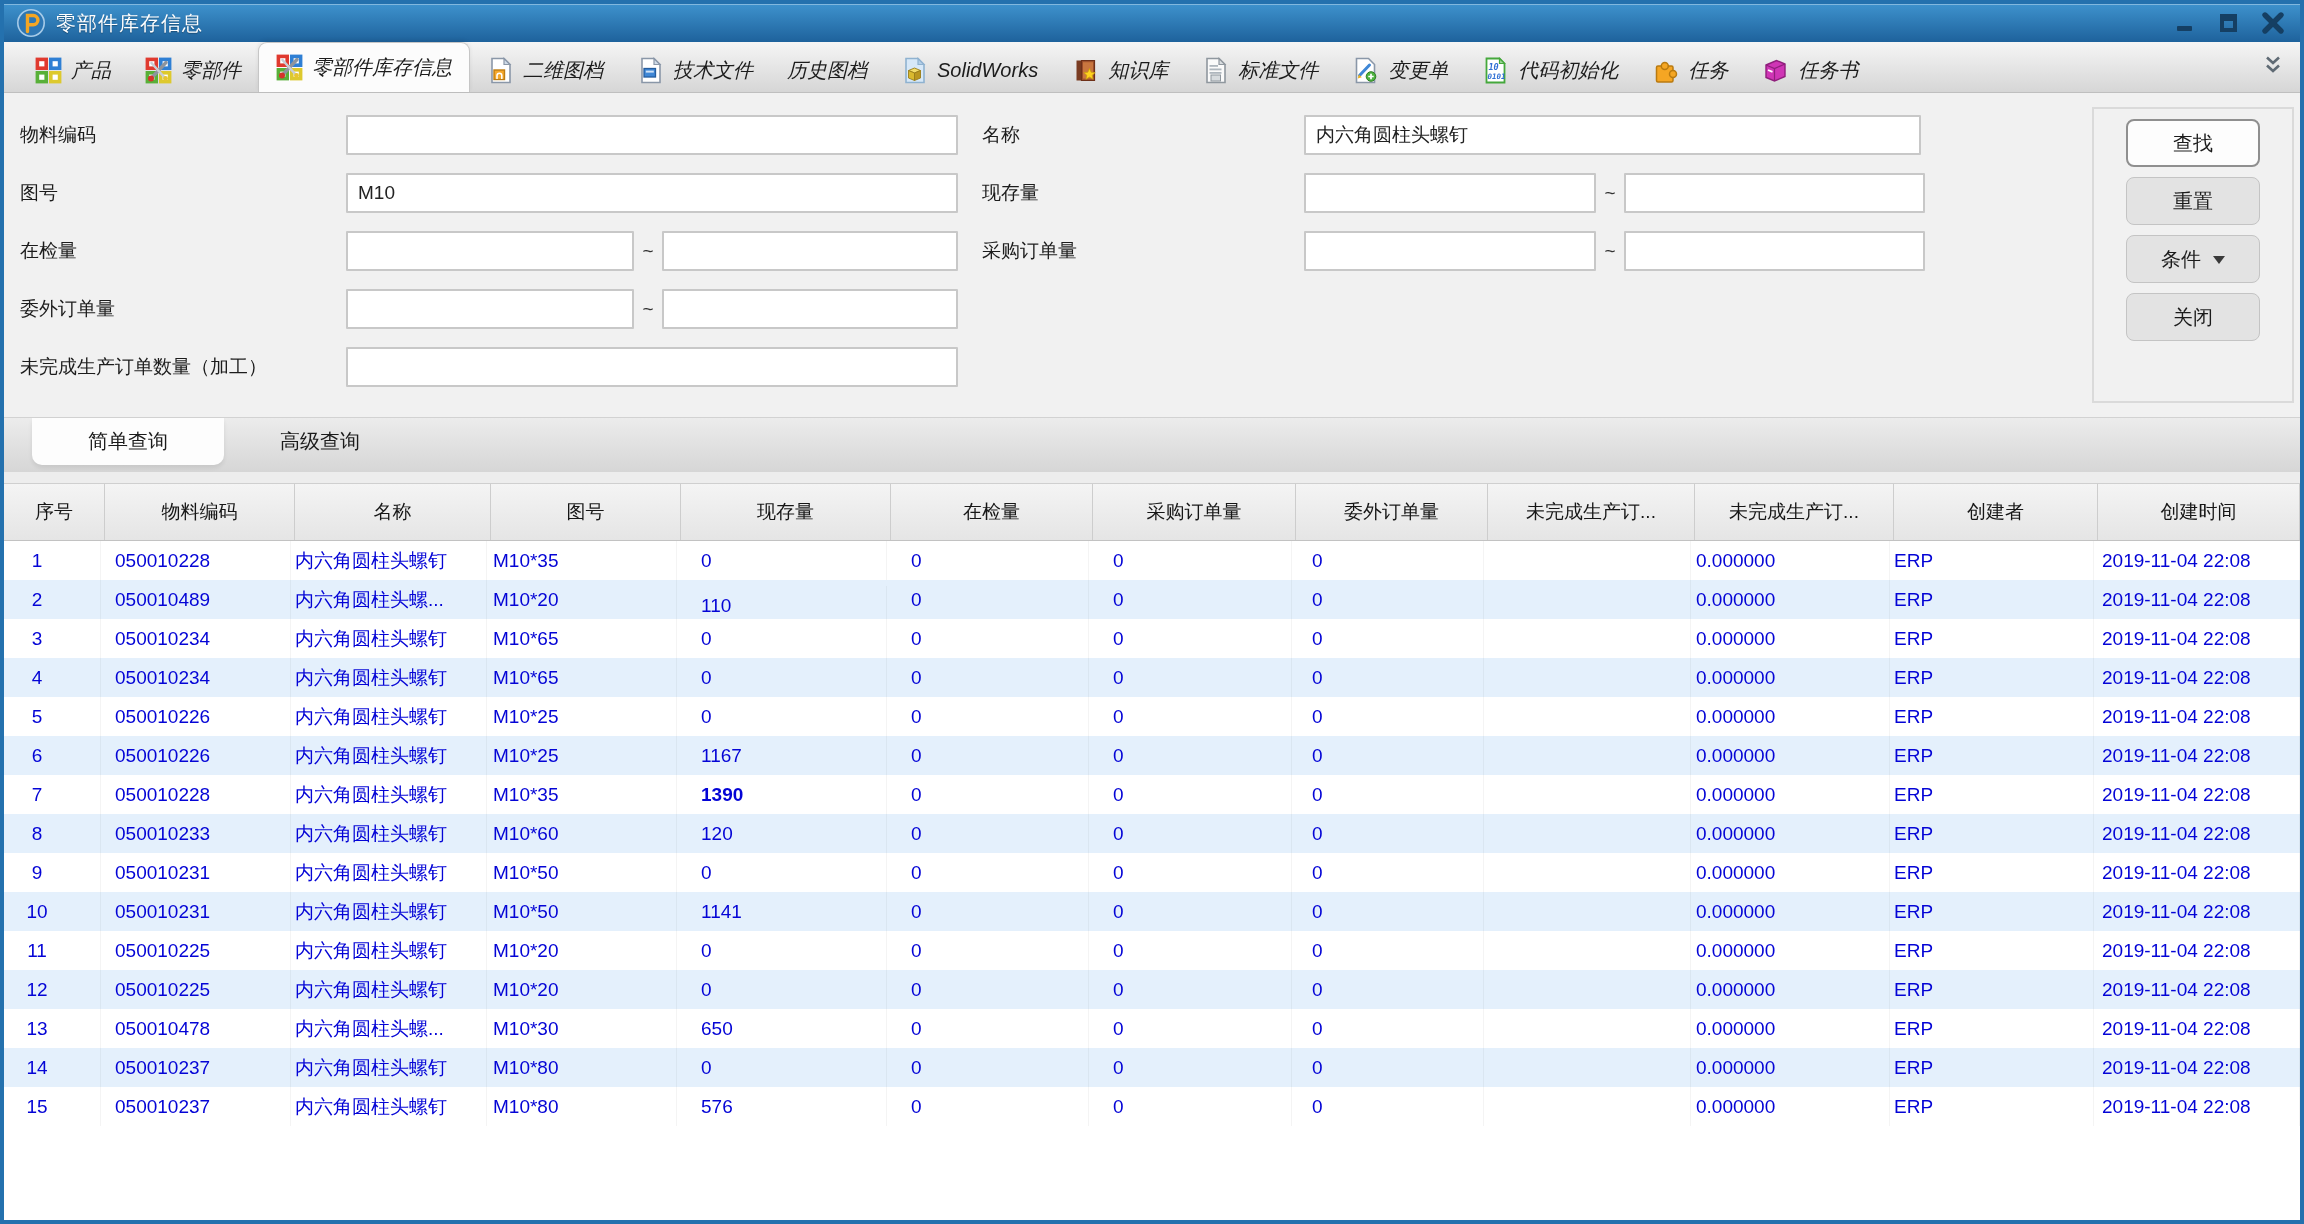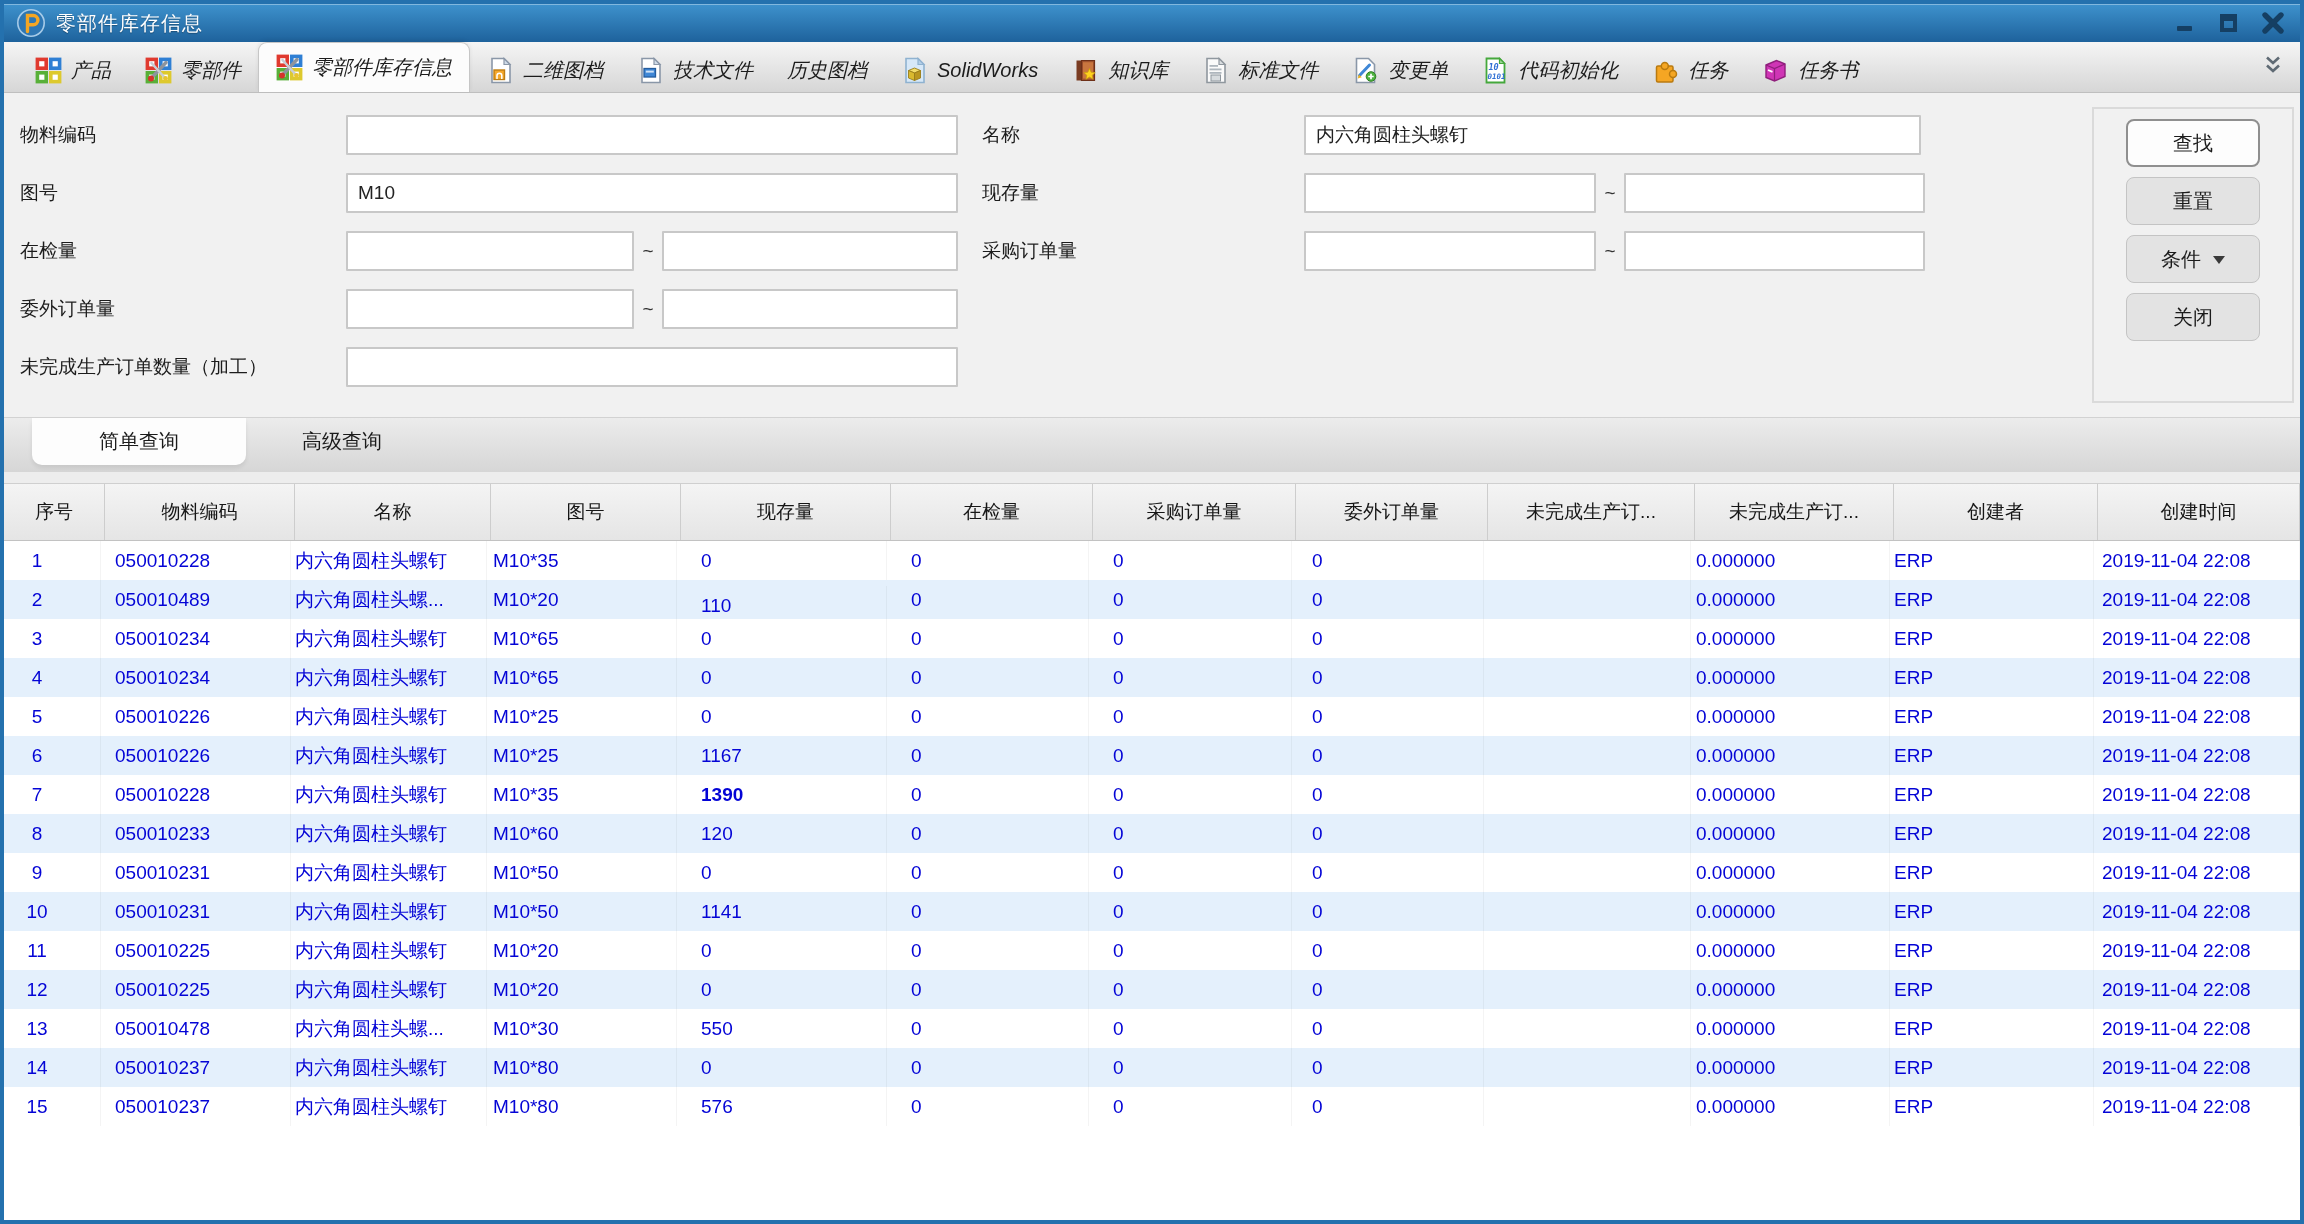--- a/index.html
+++ b/index.html
@@ -40,21 +40,21 @@
              border:2px solid #dadada;background:#f1f1f1;}
   .abtn{width:134px;height:48px;margin:10px auto;display:flex;align-items:center;justify-content:center;
         font-size:20px;color:#1b1b1b;background:#e3e3e3;border:1px solid #c4c4c4;border-radius:8px;cursor:pointer;box-sizing:border-box;}
   .abtn.primary{background:#fdfdfd;border:2px solid #8f8f8f;}
   .caret{width:0;height:0;border:6px solid transparent;border-top:8px solid #3a3a3a;margin-left:12px;margin-top:8px;}
   
   .querytabs{height:54px;flex:0 0 54px;display:flex;align-items:flex-start;padding-left:28px;
              background:linear-gradient(#ececec,#d6d6d6);border-top:1px solid #d2d2d2;}
   .qtab{width:192px;height:47px;display:flex;align-items:center;justify-content:center;
         font-size:20px;color:#1b1b1b;cursor:pointer;}
-  .qtab.active{background:#fdfdfd;border-radius:0 0 10px 10px;width:214px;box-shadow:0 3px 4px rgba(0,0,0,.08);}
+  .qtab.active{background:#fdfdfd;border-radius:0 0 10px 10px;width:192px;box-shadow:0 3px 4px rgba(0,0,0,.08);}
   .table-gap{height:11px;flex:0 0 11px;background:#ededed;}
   
   .grid-wrap{flex:1;display:flex;flex-direction:column;background:#fff;overflow:hidden;}
   .thead{display:flex;height:56px;flex:0 0 56px;background:linear-gradient(#f4f4f4,#e5e5e5);
          border-top:1px solid #cfcfcf;border-bottom:1px solid #c2c2c2;}
   .th{display:flex;align-items:center;justify-content:center;font-size:19px;color:#161616;
       border-right:1px solid #cdcdcd;box-sizing:border-box;white-space:nowrap;overflow:hidden;cursor:pointer;}
   .tbody{flex:1;background:#fff;}
   .tr{display:flex;height:39px;cursor:pointer;}
   .tr:nth-child(even){background:#e4f0fc;}
@@ -519,21 +519,21 @@
           <div class="td c8" style="width: 207px;"></div>
           <div class="td c9" style="width: 199px;">0.000000</div>
           <div class="td c10" style="width: 204px;">ERP</div>
           <div class="td c11" style="flex: 1 1 0%;">2019-11-04 22:08</div>
         </div>
         <div class="tr">
           <div class="td c0" style="width: 97px;">13</div>
           <div class="td c1" style="width: 190px;">050010478</div>
           <div class="td c2" style="width: 196px;">内六角圆柱头螺...</div>
           <div class="td c3" style="width: 190px;">M10*30</div>
-          <div class="td c4" style="width: 210px;">550</div>
+          <div class="td c4" style="width: 210px;">650</div>
           <div class="td c5" style="width: 202px;">0</div>
           <div class="td c6" style="width: 203px;">0</div>
           <div class="td c7" style="width: 192px;">0</div>
           <div class="td c8" style="width: 207px;"></div>
           <div class="td c9" style="width: 199px;">0.000000</div>
           <div class="td c10" style="width: 204px;">ERP</div>
           <div class="td c11" style="flex: 1 1 0%;">2019-11-04 22:08</div>
         </div>
         <div class="tr">
           <div class="td c0" style="width: 97px;">14</div>

